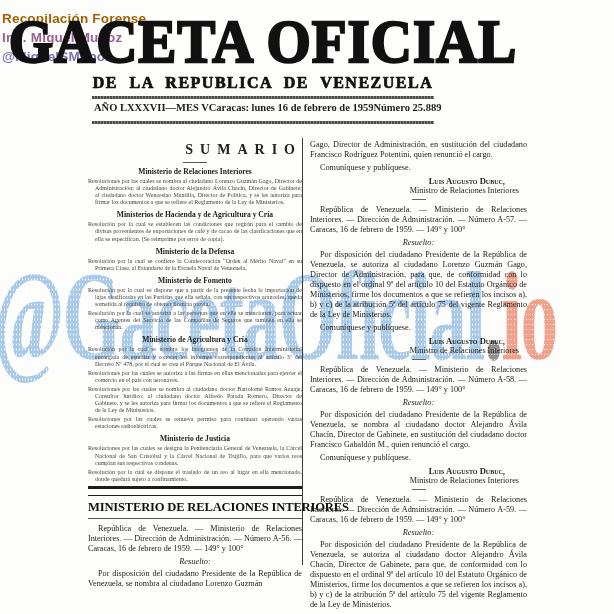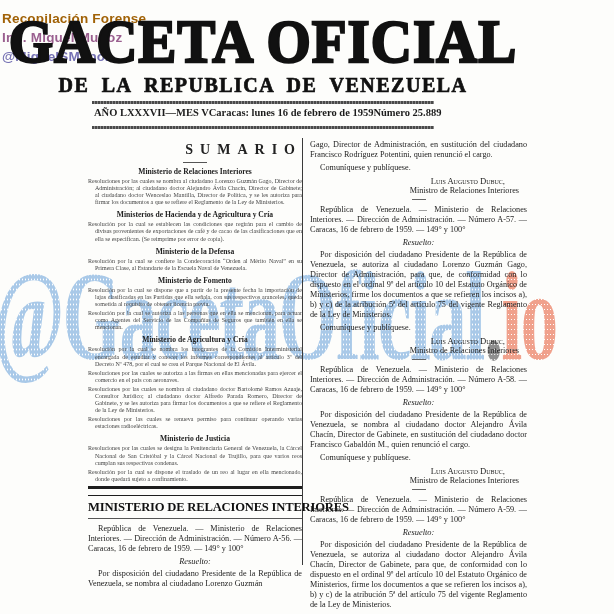--- a/index.html
+++ b/index.html
@@ -23,21 +23,21 @@
     background-size:5px 5px;}
   .wm-main{background-image:radial-gradient(circle,#ffffff 27%,#a9c9e8 29%);}
   .wm-dot {background-image:radial-gradient(circle,#ffffff 24%,#8f8f8f 26%);}
   .wm-io  {background-image:radial-gradient(circle,#ffffff 24%,#f0a18c 26%);}
 
   
   .masthead{position:absolute;top:0;left:0;width:526px;z-index:2;text-align:center;}
   .gtitle{margin-top:6px;font-size:57px;line-height:66px;font-weight:bold;
     letter-spacing:1px;-webkit-text-stroke:2.2px #111;color:#111;
     transform:scaleY(1.08);transform-origin:center top;white-space:nowrap;}
-  .gsub{margin-top:2px;font-size:20px;font-weight:bold;letter-spacing:1.5px;
+  .gsub{margin-top:2px;font-size:16px;font-weight:bold;letter-spacing:1.5px;
     word-spacing:6px;-webkit-text-stroke:.7px #111;color:#111;white-space:nowrap;}
   .mast-rule{height:3px;margin:4px 92px 0 92px;
     background:repeating-linear-gradient(90deg,#4a4a4a 0 2px,#8a8a8a 2px 3px);}
   .dateline{display:flex;justify-content:space-between;align-items:center;
     margin:3px 94px 8px 94px;font-weight:bold;font-size:10.5px;white-space:nowrap;}
   .mast-rule.bottom{margin-top:4px;}
 
   
   .col-divider{position:absolute;left:302px;top:138px;width:1px;height:427px;
     background:#3a3a3a;z-index:2;}
@@ -60,21 +60,21 @@
   .double-rule{height:6px;border-top:3px solid #1d1d1d;border-bottom:1px solid #1d1d1d;}
   .big-head{text-align:center;font-weight:bold;font-size:12.6px;letter-spacing:-.2px;
     margin:4px 0 3px 0;white-space:nowrap;color:#111;}
   .thin-rule{height:1px;background:#555;margin-bottom:5px;}
   .body-p{font-size:8.2px;line-height:10px;text-align:justify;margin:0 0 3px 0;color:#222;}
   .indent{text-indent:10px;}
   .resuelto{text-align:center;font-style:italic;font-size:8.4px;margin:1px 0 3px 0;color:#222;}
 
   
   .sig-name{font-variant:small-caps;font-size:8.6px;text-align:right;
-    padding-right:22px;margin:1px 0 0 0;color:#222;}
+    padding-right:22px;margin:1px 0 0 0;color:#222;font-weight:bold;}
   .sig-title{font-size:8.2px;text-align:right;padding-right:8px;margin:0 0 2px 0;color:#222;}
   .block-divider{width:14px;height:1px;background:#666;margin:4px auto 5px auto;}
 </style>
 </head>
 <body>
 
 <div class="page">
 
   <div class="wm-big"><span class="wm-main">@GacetaOficial</span><span class="wm-dot">.</span><span class="wm-io">io</span></div>
 

